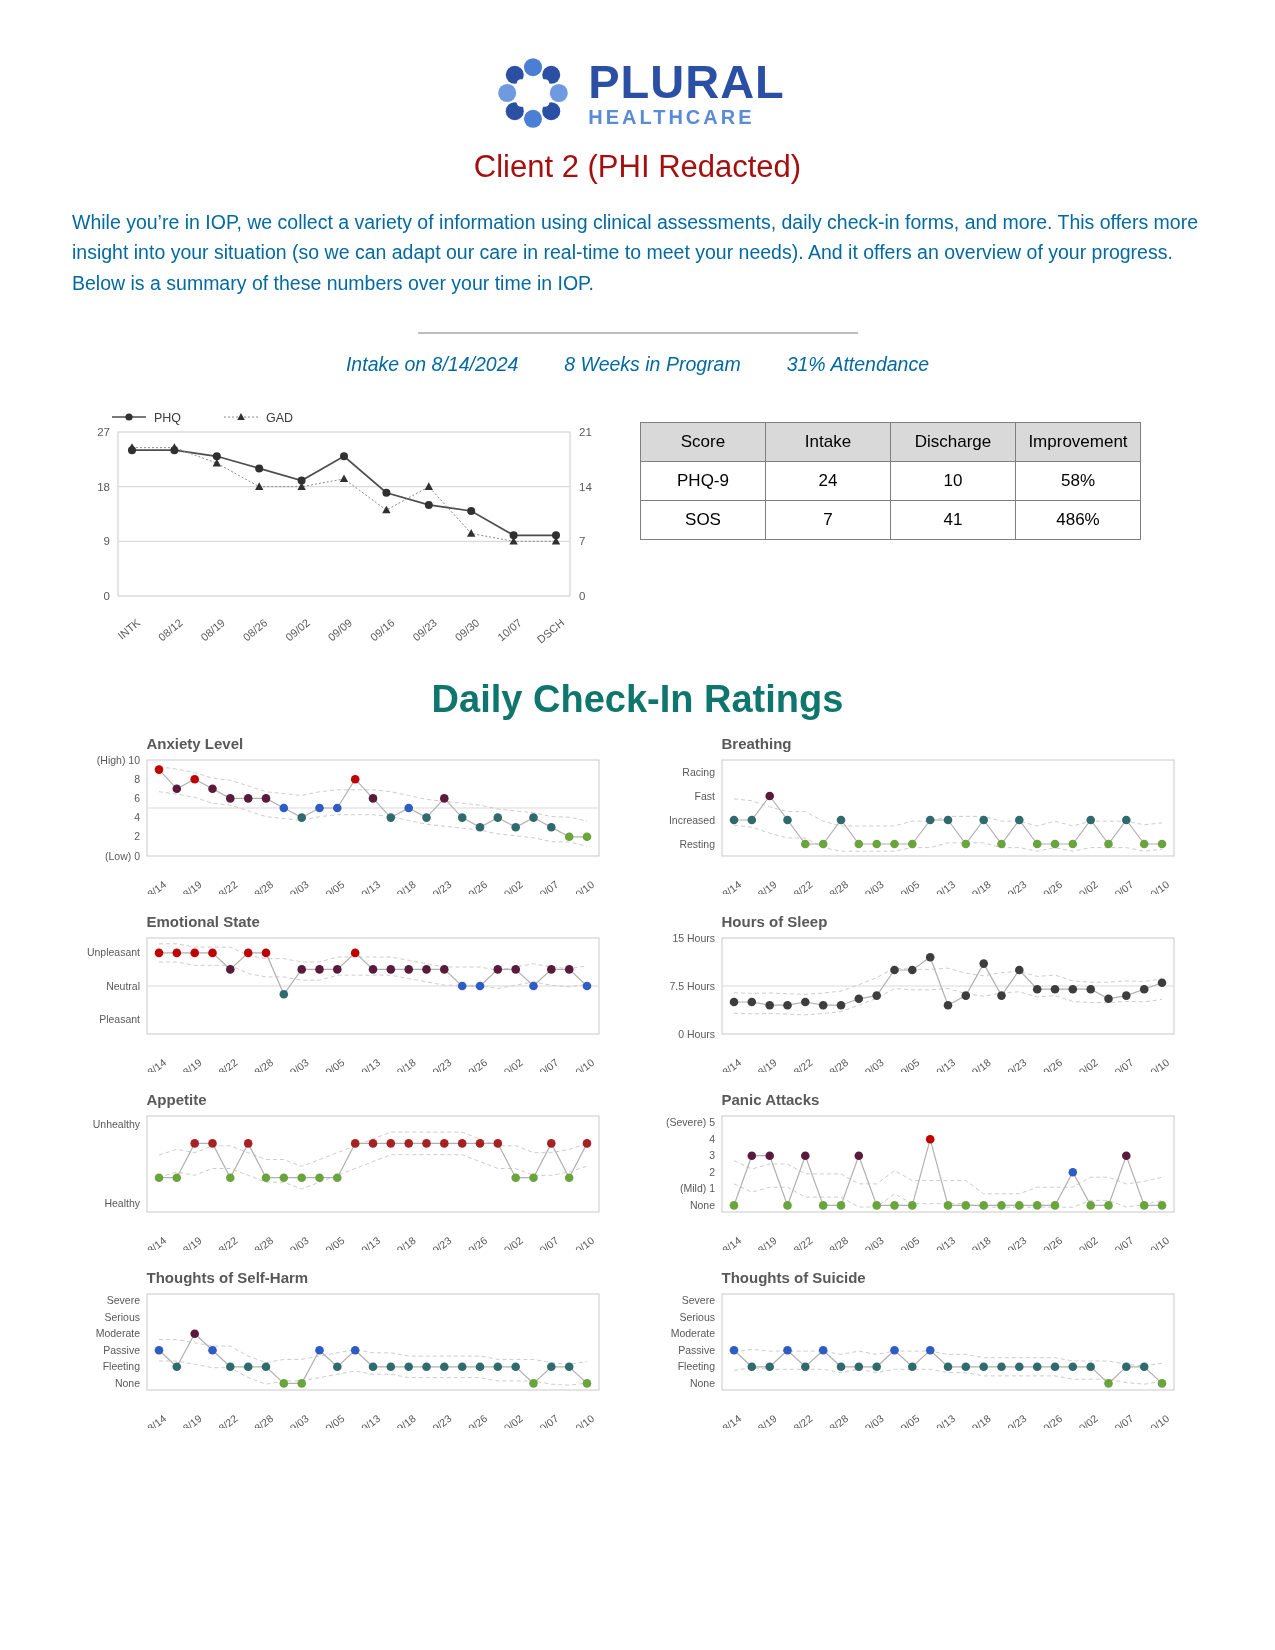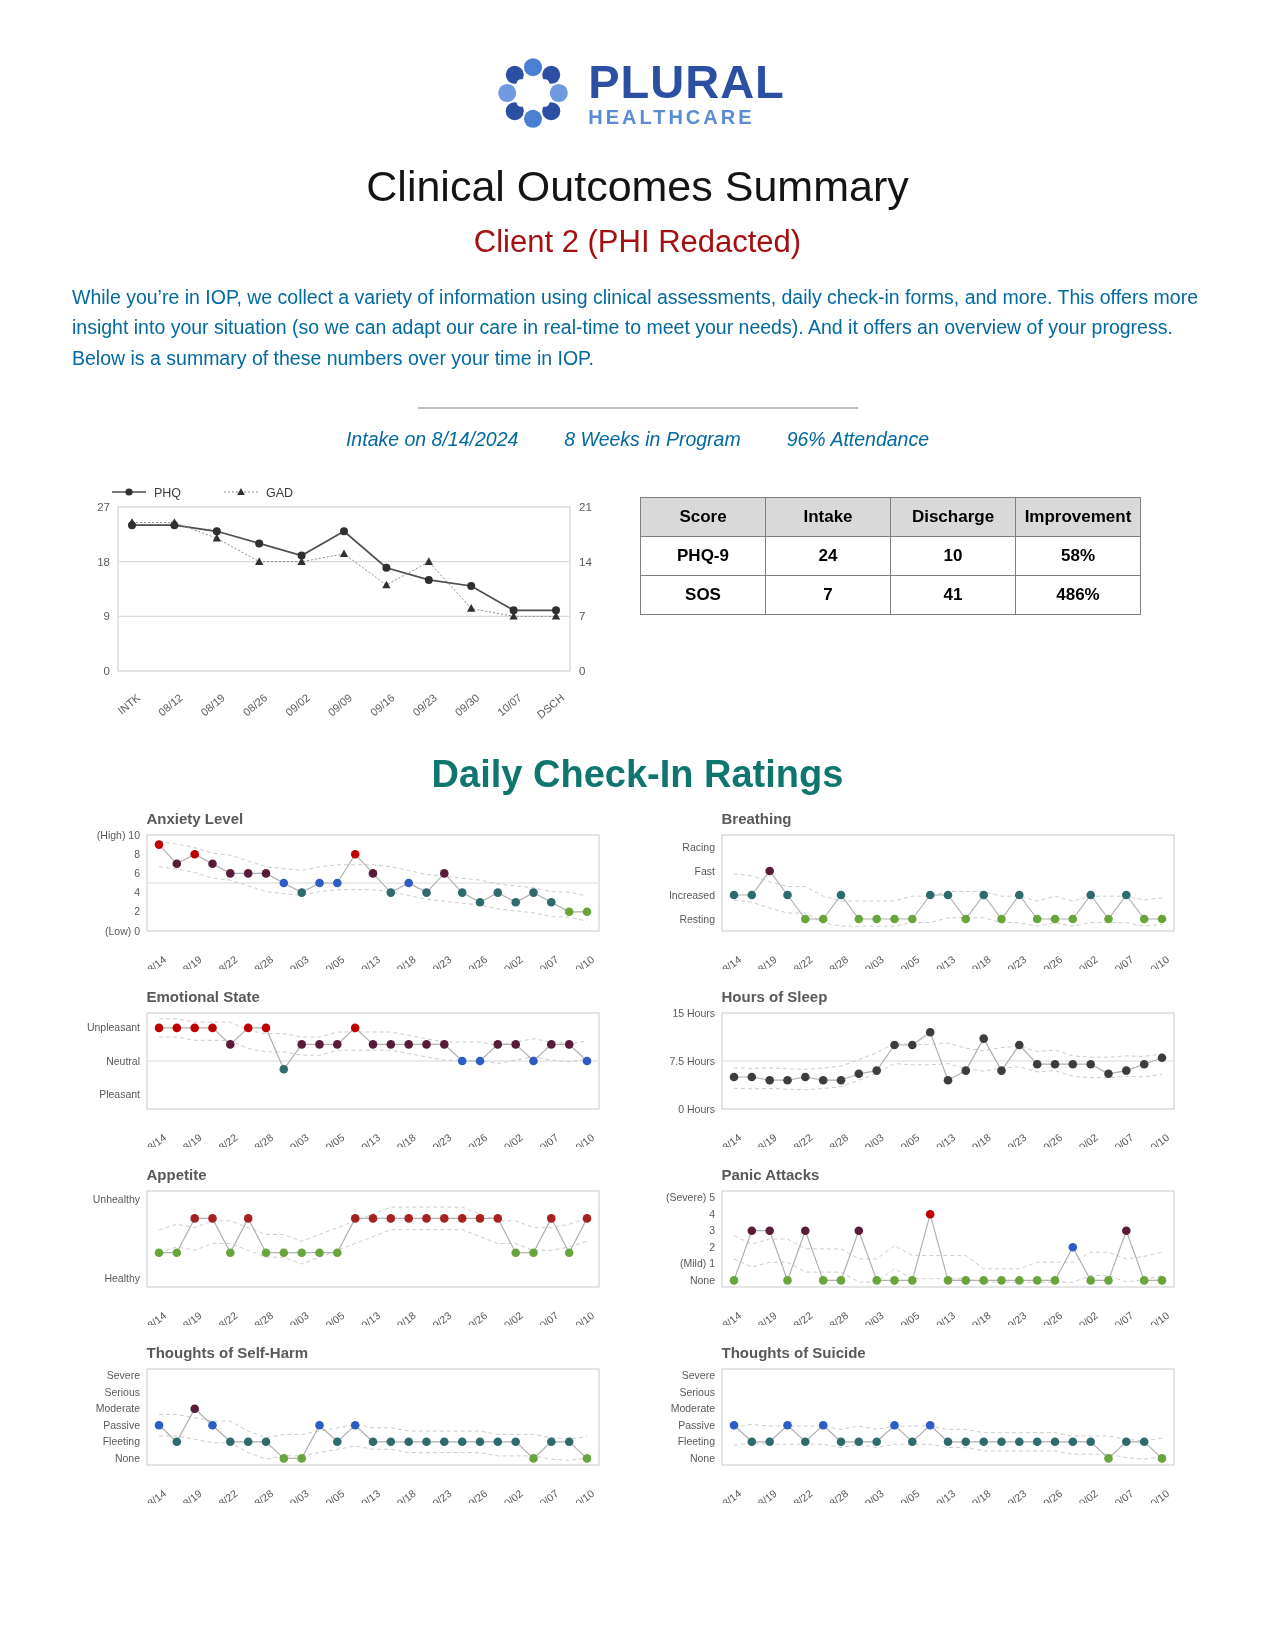--- a/index.html
+++ b/index.html
@@ -10,21 +10,21 @@
   .brand{font-size:47px;font-weight:bold;color:#2b4fa3;letter-spacing:1px;line-height:1;}
   .brand-sub{font-size:20px;font-weight:bold;color:#5b8bd4;letter-spacing:3px;margin-top:1px;}
   .page-title{text-align:center;font-size:43px;font-weight:normal;margin:26px 0 0;color:#141414;}
   .client-subtitle{text-align:center;font-size:31px;font-weight:normal;margin:13px 0 0;color:#a60f0f;}
   .intro{margin:22px 72px 0;font-size:19.5px;line-height:1.56;color:#0369a1;}
   .divider{width:440px;border:none;border-top:2px solid #bdbdbd;margin:34px auto 0;}
   .stats{display:flex;justify-content:center;gap:46px;font-style:italic;font-size:19.5px;margin-top:19px;color:#0369a1;}
   .outcomes{display:flex;align-items:flex-start;margin:30px 0 0 72px;gap:28px;}
   .score-table{border-collapse:collapse;margin-top:16px;}
   .score-table th,.score-table td{border:1px solid #7f7f7f;text-align:center;font-size:17px;
-      font-weight:bold;padding:9px 6px;color:#000;}
+      font-weight:normal;padding:9px 6px;color:#000;}
   .score-table th{background:#d9d9d9;width:112px;}
   .score-table td{width:112px;}
   .section-heading{text-align:center;font-size:38px;font-weight:bold;margin:34px 0 0;color:#0f766e;}
   .charts-grid{display:grid;grid-template-columns:575px 575px;justify-content:center;margin-top:10px;row-gap:12px;}
   .chart-cell{height:166px;}
   .chart-title{font-size:15px;font-weight:bold;color:#595959;margin:4px 0 0 84px;}
   svg{display:block;}
   svg text{font-family:"Liberation Sans",sans-serif;}
 </style>
 </head>
@@ -46,31 +46,30 @@
       <circle cx="36" cy="61" r="5" fill="#ffffff"></circle>
       <circle cx="36" cy="39" r="5" fill="#ffffff"></circle>
       <circle cx="64" cy="39" r="5" fill="#ffffff"></circle>
     </svg>
     <div class="brand-text">
       <div class="brand">PLURAL</div>
       <div class="brand-sub">HEALTHCARE</div>
     </div>
   </div>
 
-  <h1 class="page-title">Clinical Outcomes Summary</h1>
   <h2 class="client-subtitle">Client 2 (PHI Redacted)</h2>
 
   <p class="intro">While you’re in IOP, we collect a variety of information using clinical assessments, daily check-in forms, and more. This offers more insight into your situation (so we can adapt our care in real-time to meet your needs). And it offers an overview of your progress. Below is a summary of these numbers over your time in IOP.</p>
 
   <hr class="divider">
 
   <div class="stats">
     <span>Intake on 8/14/2024</span>
     <span>8 Weeks in Program</span>
-    <span>96% Attendance</span>
+    <span>31% Attendance</span>
   </div>
 
   <div class="outcomes">
     <svg id="c-phq_gad" width="540" height="238">
         <rect x="46" y="26" width="452" height="164" fill="#ffffff" stroke="#c9c9c9" stroke-width="1"></rect>
         <line x1="47" x2="497" y1="80.7" y2="80.7" stroke="#d9d9d9" stroke-width="1.2"></line>
         <line x1="47" x2="497" y1="135.3" y2="135.3" stroke="#d9d9d9" stroke-width="1.2"></line>
         <text x="38" y="30.0" text-anchor="end" font-size="11.5" fill="#595959">27</text>
         <text x="38" y="84.7" text-anchor="end" font-size="11.5" fill="#595959">18</text>
         <text x="38" y="139.3" text-anchor="end" font-size="11.5" fill="#595959">9</text>

